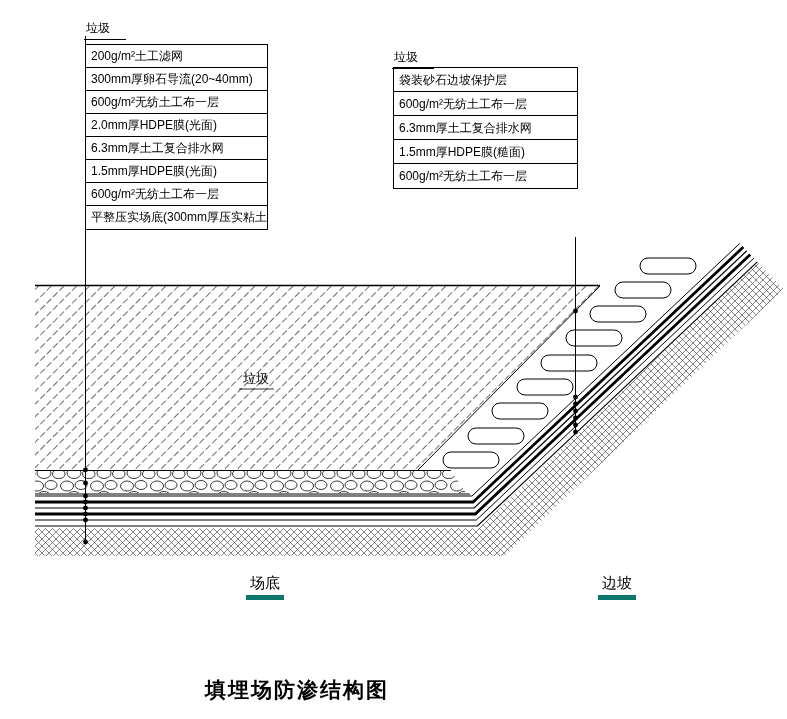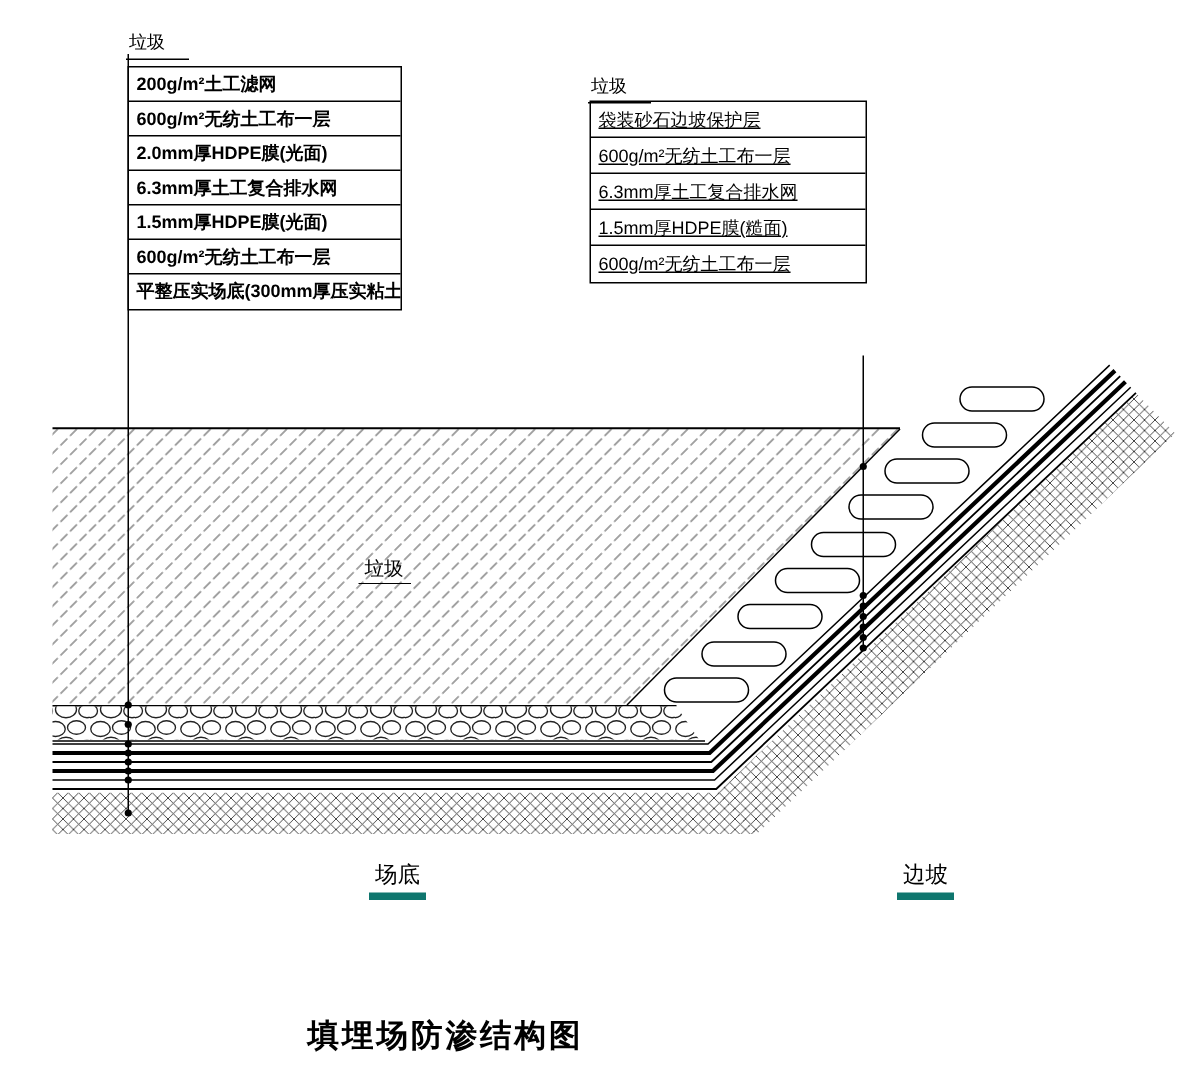--- a/index.html
+++ b/index.html
@@ -20,24 +20,24 @@
   }
   .callout-table .row{
     border-bottom:1px solid #000;
     padding-left:5px;
     font-size:12px;
     white-space:nowrap;
     overflow:hidden;
     box-sizing:border-box;
   }
   .callout-table .row:last-child{border-bottom:none;}
-  .left-table{left:85px;top:44px;width:181px;font-weight:bold;}
+  .left-table{left:85px;top:44px;width:181px;}
   .left-table .row{height:23px;line-height:23px;}
   .right-table{left:393px;top:67px;width:183px;}
-  .right-table .row{height:24px;line-height:24px;text-decoration:underline;}
+  .right-table .row{height:24px;line-height:24px;}
   .waste-label{
     position:absolute;
     font-size:12px;
     border-bottom:1px solid #000;
     padding:0 16px 2px 2px;
     z-index:2;
   }
   .waste-label-left{left:84px;top:20px;}
   .waste-label-right{left:392px;top:49px;}
   .zone-label{
@@ -139,20 +139,21 @@
       <circle cx="575.5" cy="418" r="2.4"></circle>
       <circle cx="575.5" cy="425" r="2.4"></circle>
       <circle cx="575.5" cy="432" r="2.4"></circle>
     </g>
   </svg>
 
   <div class="waste-label waste-label-left">垃圾</div>
 
   <div class="callout-table left-table">
     <div class="row">200g/m²土工滤网</div>
+    <div class="row">300mm厚卵石导流(20~40mm)</div>
     <div class="row">600g/m²无纺土工布一层</div>
     <div class="row">2.0mm厚HDPE膜(光面)</div>
     <div class="row">6.3mm厚土工复合排水网</div>
     <div class="row">1.5mm厚HDPE膜(光面)</div>
     <div class="row">600g/m²无纺土工布一层</div>
     <div class="row">平整压实场底(300mm厚压实粘土)</div>
   </div>
 
   <div class="waste-label waste-label-right">垃圾</div>
 

